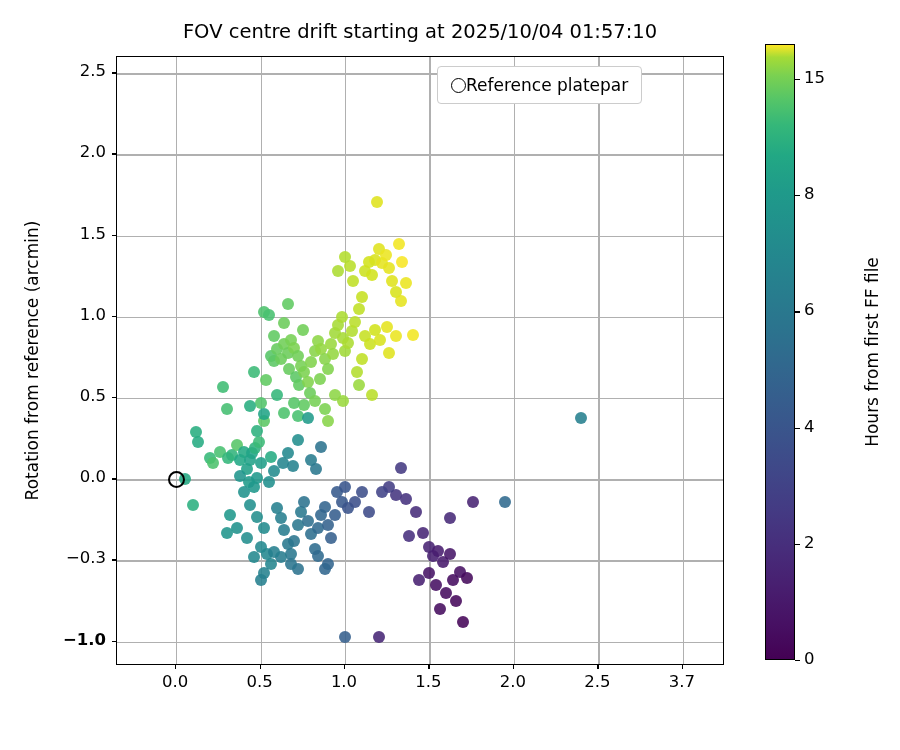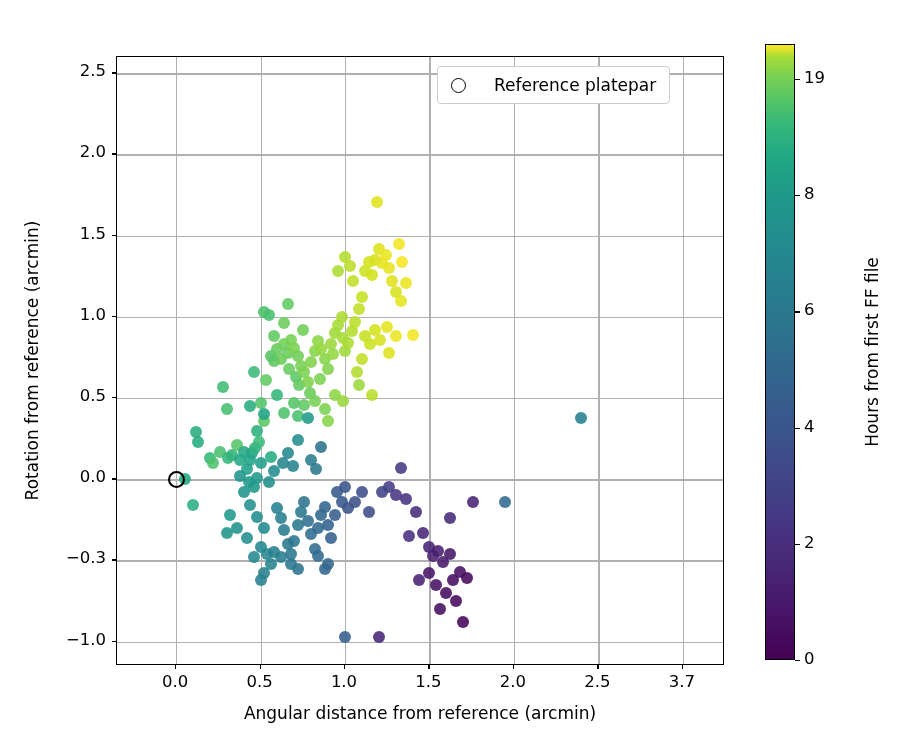--- a/index.html
+++ b/index.html
@@ -35,21 +35,21 @@
         text-align:right;font-size:16.5px;}
 
   #xtitle{position:absolute;left:116px;top:703px;width:608px;text-align:center;
           font-size:17px;}
   #ytitle{position:absolute;left:0;top:0;font-size:17px;white-space:nowrap;
           transform-origin:0 0;}
 
   
   #legend{position:absolute;left:437px;top:66px;height:36px;
           border:1px solid #ccc;border-radius:4px;background:#fff;
-          display:flex;align-items:center;padding:0 13px;gap:28px;}
+          display:flex;align-items:center;padding:0 13px;gap:0;}
   #legend .lmark{width:15px;height:15px;border:1.8px solid #000;
           border-radius:50%;box-sizing:border-box;flex:none;}
   #legend .ltext{font-size:17px;white-space:nowrap;}
 
   
   #cbar{position:absolute;left:765px;top:44px;width:30px;height:616px;
         border:1.1px solid #000;box-sizing:border-box;
         background:linear-gradient(to top,
           #440154 0%,#471164 6%,#481f70 12%,#472d7b 18%,#443a83 24%,
           #404688 30%,#3b528b 36%,#365d8d 42%,#31688e 48%,#2c728e 53%,
@@ -58,20 +58,21 @@
   .cbtick{position:absolute;left:795px;width:5px;height:1.3px;background:#000;}
   .cblab{position:absolute;left:804px;font-size:16.5px;margin-top:-11px;}
   #cbtitle{position:absolute;font-size:17px;white-space:nowrap;
            transform-origin:0 0;left:862px;}
 </style>
 </head>
 <body>
 
 <div id="fig">
 
+  <div id="title">FOV centre drift starting at 2025/10/04 01:57:10</div>
 
   <div id="plot">
     <div id="canvas">
         <div class="gl v" style="left: 59.1111px;"></div>
         <div class="gl v" style="left: 143.556px;"></div>
         <div class="gl v" style="left: 228px;"></div>
         <div class="gl v" style="left: 312.444px;"></div>
         <div class="gl v" style="left: 396.889px;"></div>
         <div class="gl v" style="left: 481.333px;"></div>
         <div class="gl v" style="left: 565.778px;"></div>
@@ -295,38 +296,37 @@
       <div class="xlab" style="left: 344px;">1.0</div>
       <div class="tick x" style="left: 428.444px;"></div>
       <div class="xlab" style="left: 428.444px;">1.5</div>
       <div class="tick x" style="left: 512.889px;"></div>
       <div class="xlab" style="left: 512.889px;">2.0</div>
       <div class="tick x" style="left: 597.333px;"></div>
       <div class="xlab" style="left: 597.333px;">2.5</div>
       <div class="tick x" style="left: 681.778px;"></div>
       <div class="xlab" style="left: 681.778px;">3.7</div>
       <div class="tick y" style="top: 640.64px;"></div>
-      <div class="ylab" style="top: 640.64px;">−1.0</div>
+      <div class="ylab" style="top: 640.64px; font-weight: bold;">−1.0</div>
       <div class="tick y" style="top: 559.44px;"></div>
       <div class="ylab" style="top: 559.44px;">−0.3</div>
       <div class="tick y" style="top: 478.24px;"></div>
       <div class="ylab" style="top: 478.24px;">0.0</div>
       <div class="tick y" style="top: 397.04px;"></div>
       <div class="ylab" style="top: 397.04px;">0.5</div>
       <div class="tick y" style="top: 315.84px;"></div>
       <div class="ylab" style="top: 315.84px;">1.0</div>
       <div class="tick y" style="top: 234.64px;"></div>
       <div class="ylab" style="top: 234.64px;">1.5</div>
       <div class="tick y" style="top: 153.44px;"></div>
       <div class="ylab" style="top: 153.44px;">2.0</div>
       <div class="tick y" style="top: 72.24px;"></div>
       <div class="ylab" style="top: 72.24px;">2.5</div>
     </div>
 
-  <div id="xtitle">Angular distance from reference (arcmin)</div>
   <div id="ytitle" style="transform: translate(22px, 360.5px) rotate(-90deg) translateX(-50%);">Rotation from reference (arcmin)</div>
 
   <div id="legend">
     <span class="lmark"></span>
     <span class="ltext">Reference platepar</span>
   </div>
 
   <div id="cbar"></div>
   <div id="cbtitle" style="transform: translate(0px, 352px) rotate(-90deg) translateX(-50%);">Hours from first FF file</div>
   <div id="cb-decor">
@@ -334,16 +334,16 @@
       <div class="cblab" style="top: 660px;">0</div>
       <div class="cbtick" style="top: 543.774px;"></div>
       <div class="cblab" style="top: 543.774px;">2</div>
       <div class="cbtick" style="top: 427.547px;"></div>
       <div class="cblab" style="top: 427.547px;">4</div>
       <div class="cbtick" style="top: 311.321px;"></div>
       <div class="cblab" style="top: 311.321px;">6</div>
       <div class="cbtick" style="top: 195.094px;"></div>
       <div class="cblab" style="top: 195.094px;">8</div>
       <div class="cbtick" style="top: 78.8679px;"></div>
-      <div class="cblab" style="top: 78.8679px;">19</div>
+      <div class="cblab" style="top: 78.8679px;">15</div>
     </div>
 
 </div>
 
 </body></html>

